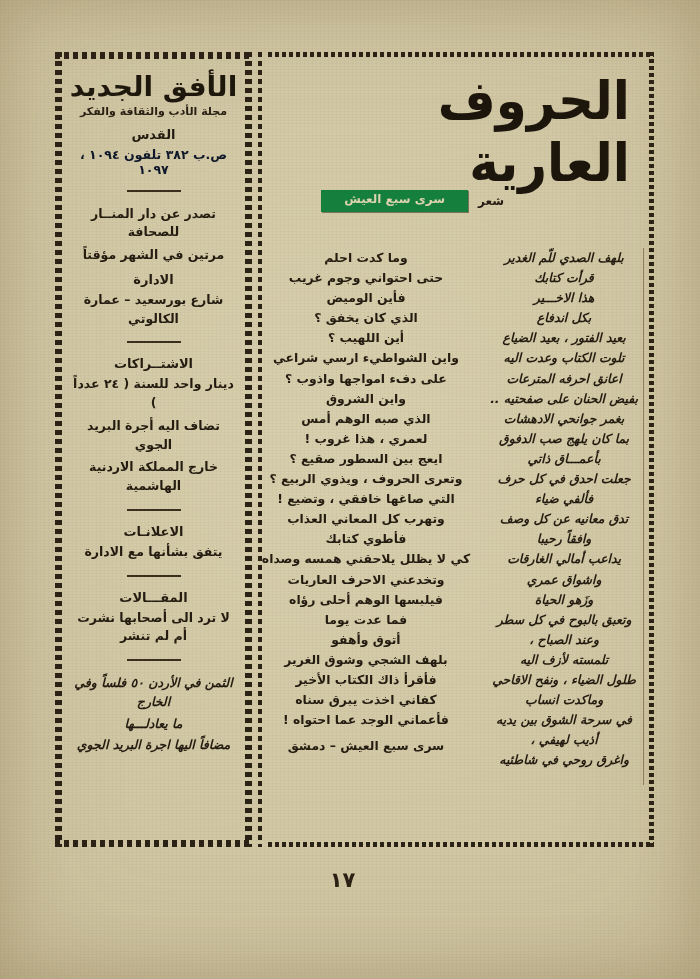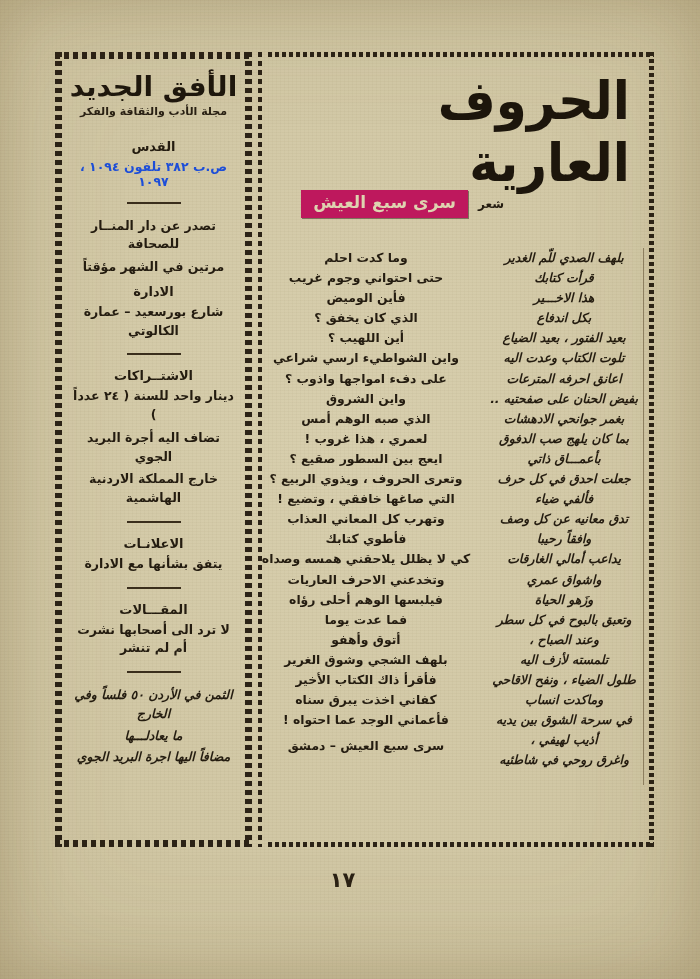--- a/index.html
+++ b/index.html
@@ -65,24 +65,24 @@
     color:#1e170d;
     margin-top:6px;
     line-height:1.1;
     transform:scaleX(1.04);
   }
   .masthead-sub{
     font-size:11px;font-weight:700;color:#2a2114;
     margin-top:3px;letter-spacing:-.3px;
   }
   .city{
-    font-size:13px;font-weight:700;margin-top:21px;color:#241c10;
+    font-size:13px;font-weight:700;margin-top:9px;color:#241c10;
   }
   .contact{
-    font-size:12.5px;font-weight:600;margin-top:5px;color:#1d4ed8;
+    font-size:12.5px;font-weight:600;margin-top:5px;color:#0f172a;
     letter-spacing:.2px;
   }
 
   .rule{
     width:54px;height:2px;background:#3a2e1c;
     margin:13px auto;
   }
 
   .blk{margin-top:2px;}
   .blk p{margin:4px 0 2px 0;font-size:12.5px;line-height:1.5;color:#241c10;font-weight:600;}
@@ -129,23 +129,23 @@
   .byline-row{
     position:absolute;right:0;top:138px;left:0;
     display:flex;flex-direction:row;align-items:center;
     justify-content:flex-start;
     padding-right:150px;
   }
   .byline-label{
     font-size:12px;font-weight:700;color:#241c10;margin-left:10px;text-align:center;
   }
   .author-box{
-    background:#be185d;color:#ded3b0;
-    font-size:17px;font-weight:700;
-    padding:3px 12px 5px;
+    background:#15803d;color:#ded3b0;
+    font-size:12px;font-weight:700;
+    padding:3px 23px 5px;
     letter-spacing:-.5px;
     line-height:1.15;
     box-shadow:1px 1px 0 rgba(40,30,15,.5);
   }
 
   
   .poem{
     position:absolute;top:196px;right:12px;left:12px;bottom:38px;
     display:flex;flex-direction:row;
   }

